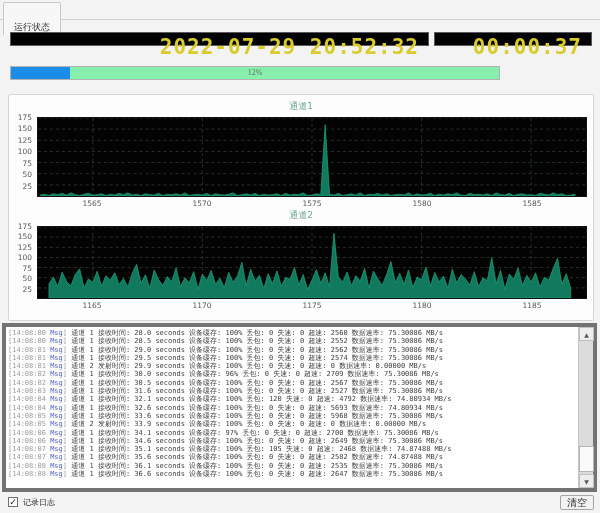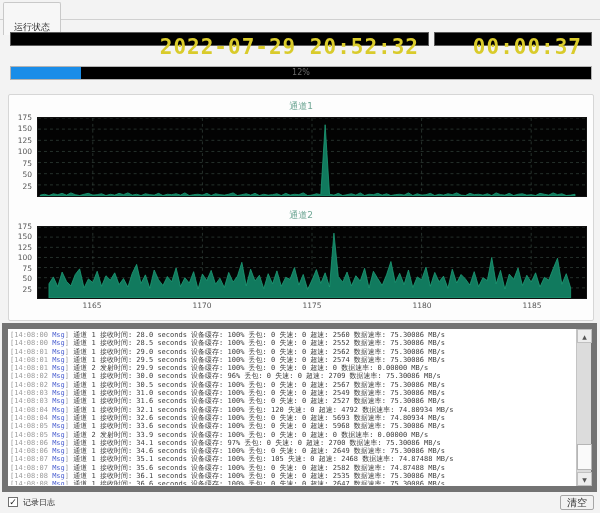--- a/index.html
+++ b/index.html
@@ -14,42 +14,42 @@
 
   
   .clock { position:absolute; top:32px; height:14px; background:#000; border:1px solid #5a5a5a;
            color:#d9cb2b; font-family:"DejaVu Sans Mono", monospace; font-weight:bold;
            font-size:21px; line-height:29px; text-align:right; padding-right:9px;
            letter-spacing:1px; transform:skewX(0deg); }
   .clock-date { left:10px; width:419px; }
   .clock-elapsed { left:434px; width:158px; }
 
   
-  .progress { position:absolute; left:10px; top:66px; width:582px; height:14px;
-              background:#000000; border:1px solid #b3b3b3; }
+  .progress { position:absolute; left:10px; top:66px; width:490px; height:14px;
+              background:#86efac; border:1px solid #b3b3b3;font-family:Liberation Serif, serif; }
   .progress-fill { position:absolute; left:0; top:0; bottom:0; background:#1a8de8; }
   .progress-label { position:absolute; width:100%; text-align:center; font-size:8px; color:#6a6a6a; line-height:12px; }
 
   
   .chartbox { position:absolute; left:8px; top:94px; width:586px; height:227px;
               background:#fdfdfd; border:1px solid #d6d6d6; border-radius:2px; }
   .chart-title { position:absolute; width:100%; text-align:center; font-size:9px; color:#6fa795; }
   .t1 { top:5px; } .t2 { top:114px; }
   .plot { position:absolute; left:28px; width:550px; border:1px solid #111; }
   .p1 { top:22px; height:80px; } .p2 { top:131px; height:73px; }
   .yaxis { position:absolute; left:0; width:26px; }
   .ya1 { top:22px; height:80px; } .ya2 { top:131px; height:73px; }
   .ytick { position:absolute; right:3px; transform:translateY(-50%); font-size:7.5px; color:#555; }
   .xaxis { position:absolute; left:0; width:100%; height:10px; }
   .xa1 { top:104px; } .xa2 { top:206px; }
   .xtick { position:absolute; transform:translateX(-50%); font-size:7.5px; color:#555; }
 
   
   .logbox { position:absolute; left:2px; top:323px; width:595px; height:169px;
-            background:#fff; border:6px solid #737373; }
+            background:#fff; border:4px solid #737373; }
   .loglines { position:absolute; left:2px; top:2px; right:17px; bottom:1px; overflow:hidden;
               font-family:"DejaVu Sans Mono", monospace; font-size:7px; line-height:8.3px; white-space:nowrap; }
   .lt { color:#9a9a9a; } .lm { color:#4a5fd0; } .tx { color:#3d3d3d; }
   .scrollbar { position:absolute; right:0; top:0; width:15px; height:100%; background:#dcdcdc; border-left:1px solid #c4c4c4; }
   .sb-btn { position:absolute; left:0; width:15px; height:14px; background:#ededed; border:1px solid #c0c0c0;
             color:#555; font-size:6px; text-align:center; line-height:13px; }
   .sb-up { top:0; } .sb-down { bottom:0; }
   .sb-thumb { position:absolute; left:0; width:15px; bottom:16px; height:26px; background:#fafafa; border:1px solid #b5b5b5; }
 
   
@@ -96,20 +96,27 @@
       <line x1="0" x2="550" y1="22.9" y2="22.9" stroke="#36463e" stroke-width="0.7" stroke-dasharray="3,3"></line>
       <line x1="0" x2="550" y1="11.4" y2="11.4" stroke="#36463e" stroke-width="0.7" stroke-dasharray="3,3"></line>
       <line x1="0" x2="550" y1="0.0" y2="0.0" stroke="#36463e" stroke-width="0.7" stroke-dasharray="3,3"></line>
       <line x1="55.0" x2="55.0" y1="0" y2="80" stroke="#36463e" stroke-width="0.7" stroke-dasharray="3,3"></line>
       <line x1="165.0" x2="165.0" y1="0" y2="80" stroke="#36463e" stroke-width="0.7" stroke-dasharray="3,3"></line>
       <line x1="275.0" x2="275.0" y1="0" y2="80" stroke="#36463e" stroke-width="0.7" stroke-dasharray="3,3"></line>
       <line x1="385.0" x2="385.0" y1="0" y2="80" stroke="#36463e" stroke-width="0.7" stroke-dasharray="3,3"></line>
       <line x1="495.0" x2="495.0" y1="0" y2="80" stroke="#36463e" stroke-width="0.7" stroke-dasharray="3,3"></line>
       <path d="M2.2,80L2.2,79.1L6.6,78.2L11.0,79.5L15.4,77.7L19.8,78.6L24.2,77.3L28.6,79.1L33.0,76.8L37.4,78.6L41.8,79.5L46.2,78.2L50.6,77.3L55.0,79.1L59.4,78.6L63.8,77.7L68.2,79.5L72.6,78.2L77.0,79.1L81.4,77.3L85.8,78.6L90.2,76.8L94.6,79.1L99.0,78.2L103.4,79.5L107.8,77.7L112.2,78.6L116.6,79.1L121.0,77.3L125.4,79.5L129.8,78.2L134.2,78.6L138.6,77.7L143.0,79.1L147.4,76.8L151.8,79.5L156.2,78.6L160.6,78.2L165.0,79.1L169.4,77.3L173.8,79.5L178.2,77.7L182.6,78.6L187.0,79.1L191.4,78.2L195.8,76.8L200.2,79.5L204.6,78.6L209.0,77.7L213.4,79.1L217.8,77.3L222.2,79.5L226.6,78.2L231.0,79.1L235.4,78.6L239.8,77.7L244.2,79.5L248.6,77.3L253.0,79.1L257.4,78.2L261.8,78.6L266.2,76.8L270.6,79.5L275.0,79.1L279.4,77.7L283.8,78.6L288.2,6.9L292.6,78.2L297.0,79.1L301.4,77.3L305.8,79.5L310.2,78.6L314.6,77.7L319.0,79.1L323.4,76.8L327.8,79.5L332.2,78.2L336.6,78.6L341.0,77.3L345.4,79.1L349.8,77.7L354.2,79.5L358.6,78.6L363.0,78.2L367.4,79.1L371.8,76.8L376.2,79.5L380.6,77.7L385.0,79.1L389.4,78.6L393.8,77.3L398.2,79.5L402.6,78.2L407.0,79.1L411.4,77.7L415.8,78.6L420.2,76.8L424.6,79.1L429.0,79.5L433.4,77.3L437.8,78.6L442.2,78.2L446.6,79.1L451.0,77.7L455.4,79.5L459.8,76.8L464.2,78.6L468.6,79.1L473.0,77.3L477.4,79.5L481.8,78.2L486.2,77.7L490.6,79.1L495.0,78.6L499.4,79.5L503.8,77.3L508.2,78.2L512.6,79.1L517.0,76.8L521.4,78.6L525.8,77.7L530.2,79.5L534.6,79.1L539.0,78.2L539.0,80Z" fill="#117a5e" stroke="#1e9e78" stroke-width="0.8"></path>
     </svg>
+  <div class="xaxis xa1">
+      <div class="xtick" style="left: 83px;">1565</div>
+      <div class="xtick" style="left: 193px;">1570</div>
+      <div class="xtick" style="left: 303px;">1575</div>
+      <div class="xtick" style="left: 413px;">1580</div>
+      <div class="xtick" style="left: 523px;">1585</div>
+    </div>
 
   <div class="chart-title t2" style="color: rgb(111, 167, 149);">通道2</div>
   <div class="yaxis ya2">
       <div class="ytick" style="top: 62.6px;">25</div>
       <div class="ytick" style="top: 52.1px;">50</div>
       <div class="ytick" style="top: 41.7px;">75</div>
       <div class="ytick" style="top: 31.3px;">100</div>
       <div class="ytick" style="top: 20.9px;">125</div>
       <div class="ytick" style="top: 10.4px;">150</div>
       <div class="ytick" style="top: 0px;">175</div>
@@ -141,21 +148,20 @@
 
 <div class="logbox">
   <div class="loglines" id="loglines">
       <div class="log-line"><span class="lt">[14:08:00 </span><span class="lm">Msg</span><span class="lt">] </span><span class="tx">通道 1 接收时间: 28.0 seconds 设备缓存: 100% 丢包: 0 失速: 0 超速: 2560 数据速率: 75.30086 MB/s</span></div>
       <div class="log-line"><span class="lt">[14:08:00 </span><span class="lm">Msg</span><span class="lt">] </span><span class="tx">通道 1 接收时间: 28.5 seconds 设备缓存: 100% 丢包: 0 失速: 0 超速: 2552 数据速率: 75.30086 MB/s</span></div>
       <div class="log-line"><span class="lt">[14:08:01 </span><span class="lm">Msg</span><span class="lt">] </span><span class="tx">通道 1 接收时间: 29.0 seconds 设备缓存: 100% 丢包: 0 失速: 0 超速: 2562 数据速率: 75.30086 MB/s</span></div>
       <div class="log-line"><span class="lt">[14:08:01 </span><span class="lm">Msg</span><span class="lt">] </span><span class="tx">通道 1 接收时间: 29.5 seconds 设备缓存: 100% 丢包: 0 失速: 0 超速: 2574 数据速率: 75.30086 MB/s</span></div>
       <div class="log-line"><span class="lt">[14:08:01 </span><span class="lm">Msg</span><span class="lt">] </span><span class="tx">通道 2 发射时间: 29.9 seconds 设备缓存: 100% 丢包: 0 失速: 0 超速: 0 数据速率: 0.00000 MB/s</span></div>
       <div class="log-line"><span class="lt">[14:08:02 </span><span class="lm">Msg</span><span class="lt">] </span><span class="tx">通道 1 接收时间: 30.0 seconds 设备缓存: 96% 丢包: 0 失速: 0 超速: 2709 数据速率: 75.30086 MB/s</span></div>
       <div class="log-line"><span class="lt">[14:08:02 </span><span class="lm">Msg</span><span class="lt">] </span><span class="tx">通道 1 接收时间: 30.5 seconds 设备缓存: 100% 丢包: 0 失速: 0 超速: 2567 数据速率: 75.30086 MB/s</span></div>
-      <div class="log-line"><span class="lt">[14:08:03 </span><span class="lm">Msg</span><span class="lt">] </span><span class="tx">通道 1 接收时间: 31.0 seconds 设备缓存: 100% 丢包: 0 失速: 0 超速: 2549 数据速率: 75.30086 MB/s</span></div>
       <div class="log-line"><span class="lt">[14:08:03 </span><span class="lm">Msg</span><span class="lt">] </span><span class="tx">通道 1 接收时间: 31.6 seconds 设备缓存: 100% 丢包: 0 失速: 0 超速: 2527 数据速率: 75.30086 MB/s</span></div>
       <div class="log-line"><span class="lt">[14:08:04 </span><span class="lm">Msg</span><span class="lt">] </span><span class="tx">通道 1 接收时间: 32.1 seconds 设备缓存: 100% 丢包: 120 失速: 0 超速: 4792 数据速率: 74.80934 MB/s</span></div>
       <div class="log-line"><span class="lt">[14:08:04 </span><span class="lm">Msg</span><span class="lt">] </span><span class="tx">通道 1 接收时间: 32.6 seconds 设备缓存: 100% 丢包: 0 失速: 0 超速: 5693 数据速率: 74.80934 MB/s</span></div>
       <div class="log-line"><span class="lt">[14:08:05 </span><span class="lm">Msg</span><span class="lt">] </span><span class="tx">通道 1 接收时间: 33.6 seconds 设备缓存: 100% 丢包: 0 失速: 0 超速: 5968 数据速率: 75.30086 MB/s</span></div>
       <div class="log-line"><span class="lt">[14:08:05 </span><span class="lm">Msg</span><span class="lt">] </span><span class="tx">通道 2 发射时间: 33.9 seconds 设备缓存: 100% 丢包: 0 失速: 0 超速: 0 数据速率: 0.00000 MB/s</span></div>
       <div class="log-line"><span class="lt">[14:08:06 </span><span class="lm">Msg</span><span class="lt">] </span><span class="tx">通道 1 接收时间: 34.1 seconds 设备缓存: 97% 丢包: 0 失速: 0 超速: 2700 数据速率: 75.30086 MB/s</span></div>
       <div class="log-line"><span class="lt">[14:08:06 </span><span class="lm">Msg</span><span class="lt">] </span><span class="tx">通道 1 接收时间: 34.6 seconds 设备缓存: 100% 丢包: 0 失速: 0 超速: 2649 数据速率: 75.30086 MB/s</span></div>
       <div class="log-line"><span class="lt">[14:08:07 </span><span class="lm">Msg</span><span class="lt">] </span><span class="tx">通道 1 接收时间: 35.1 seconds 设备缓存: 100% 丢包: 105 失速: 0 超速: 2468 数据速率: 74.87488 MB/s</span></div>
       <div class="log-line"><span class="lt">[14:08:07 </span><span class="lm">Msg</span><span class="lt">] </span><span class="tx">通道 1 接收时间: 35.6 seconds 设备缓存: 100% 丢包: 0 失速: 0 超速: 2582 数据速率: 74.87488 MB/s</span></div>
       <div class="log-line"><span class="lt">[14:08:08 </span><span class="lm">Msg</span><span class="lt">] </span><span class="tx">通道 1 接收时间: 36.1 seconds 设备缓存: 100% 丢包: 0 失速: 0 超速: 2535 数据速率: 75.30086 MB/s</span></div>

